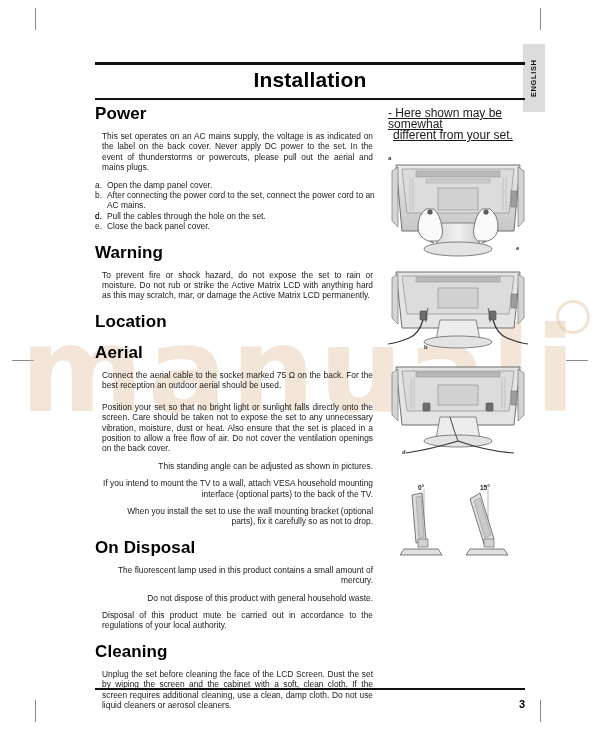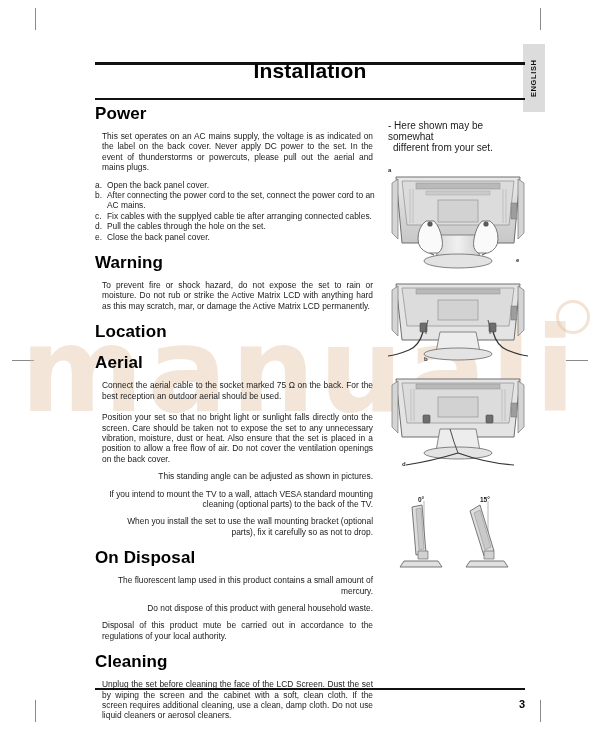--- a/index.html
+++ b/index.html
@@ -27,21 +27,21 @@
     font-size:7.5px;font-weight:bold;letter-spacing:.6px;
     color:#111;
     text-align:center;
     height:68px;line-height:22px;
   }
 
   
   .rule-top{position:absolute;left:95px;top:62px;width:430px;height:3px;background:#111;}
   .rule-title-bottom{position:absolute;left:95px;top:98px;width:430px;height:2px;background:#111;}
   .doc-title{
-    position:absolute;left:95px;top:59px;width:430px;
+    position:absolute;left:95px;top:68px;width:430px;
     text-align:center;font-size:21px;font-weight:bold;letter-spacing:.2px;
     color:#000;
   }
 
   
   .col-left{position:absolute;left:95px;top:104px;width:285px;}
   .col-right{position:absolute;left:388px;top:104px;width:140px;}
 
   h2.sec{
     font-size:17px;font-weight:bold;margin:0 0 5px 0;color:#000;
@@ -54,22 +54,23 @@
   }
   p.body.nojust{text-align:right;}
   ol.steps{margin:0;padding:0;list-style:none;}
   ol.steps li{
     font-size:8.4px;line-height:10.4px;
     padding-left:12px;position:relative;text-align:left;
   }
   ol.steps li .mk{position:absolute;left:0;top:0;}
 
   .note{
-    font-size:10px;line-height:11px;color:#1b1b1b;
-    margin:16px 0 14px 0;
+    font-size:12px;line-height:11px;color:#1b1b1b;
+    margin:4px 0 14px 0;
+    text-decoration:underline;
   }
   .note .n2{display:block;padding-left:5px;}
 
   
   .fig{position:relative;margin-bottom:7px;}
   .fig-label{
     position:absolute;font-size:6px;color:#2a2a2a;font-weight:bold;
   }
   .tv-img{display:block;}
 
@@ -120,23 +121,23 @@
   <div class="rule-top"></div>
   <div class="doc-title">Installation</div>
   <div class="rule-title-bottom"></div>
 
   <div class="col-left">
 
     <div class="sec-block">
       <h2 class="sec">Power</h2>
       <p class="body">This set operates on an AC mains supply, the voltage is as indicated on the label on the back cover. Never apply DC power to the set. In the event of thunderstorms or powercuts, please pull out the aerial and mains plugs.</p>
       <ol class="steps">
-        <li><span class="mk">a.</span><span>Open the back panel cover.</span></li>
+        <li><span class="mk">a.</span><span>Open the damp panel cover.</span></li>
         <li><span class="mk">b.</span><span>After connecting the power cord to the set, connect the power cord to an AC mains.</span></li>
-        <li><span class="mk">c.</span><span>Fix cables with the supplyed cable tie after arranging connected cables.</span></li>
+        <li><span class="mk">c.</span></li>
         <li><span class="mk">d.</span><span>Pull the cables through the hole on the set.</span></li>
         <li><span class="mk">e.</span><span>Close the back panel cover.</span></li>
       </ol>
     </div>
 
     <div class="sec-block">
       <h2 class="sec">Warning</h2>
       <p class="body">To prevent fire or shock hazard, do not expose the set to rain or moisture. Do not rub or strike the Active Matrix LCD with anything hard as this may scratch, mar, or damage the Active Matrix LCD permanently.</p>
     </div>
 
@@ -145,21 +146,21 @@
     </div>
 
     <div class="sec-block">
       <h2 class="sec">Aerial</h2>
       <p class="body">Connect the aerial cable to the socket marked 75 Ω on the back. For the best reception an outdoor aerial should be used.</p>
     </div>
 
     <div class="sec-block">
       <p class="body">Position your set so that no bright light or sunlight falls directly onto the screen. Care should be taken not to expose the set to any unnecessary vibration, moisture, dust or heat. Also ensure that the set is placed in a position to allow a free flow of air. Do not cover the ventilation openings on the back cover.</p>
       <p class="body nojust">This standing angle can be adjusted as shown in pictures.</p>
-      <p class="body nojust">If you intend to mount the TV to a wall, attach VESA standard mounting cleaning (optional parts) to the back of the TV.</p>
+      <p class="body nojust">If you intend to mount the TV to a wall, attach VESA household mounting interface (optional parts) to the back of the TV.</p>
       <p class="body nojust">When you install the set to use the wall mounting bracket (optional parts), fix it carefully so as not to drop.</p>
     </div>
 
     <div class="sec-block">
       <h2 class="sec">On Disposal</h2>
       <p class="body nojust">The fluorescent lamp used in this product contains a small amount of mercury.</p>
       <p class="body nojust">Do not dispose of this product with general household waste.</p>
       <p class="body">Disposal of this product mute be carried out in accordance to the regulations of your local authority.</p>
     </div>
 

